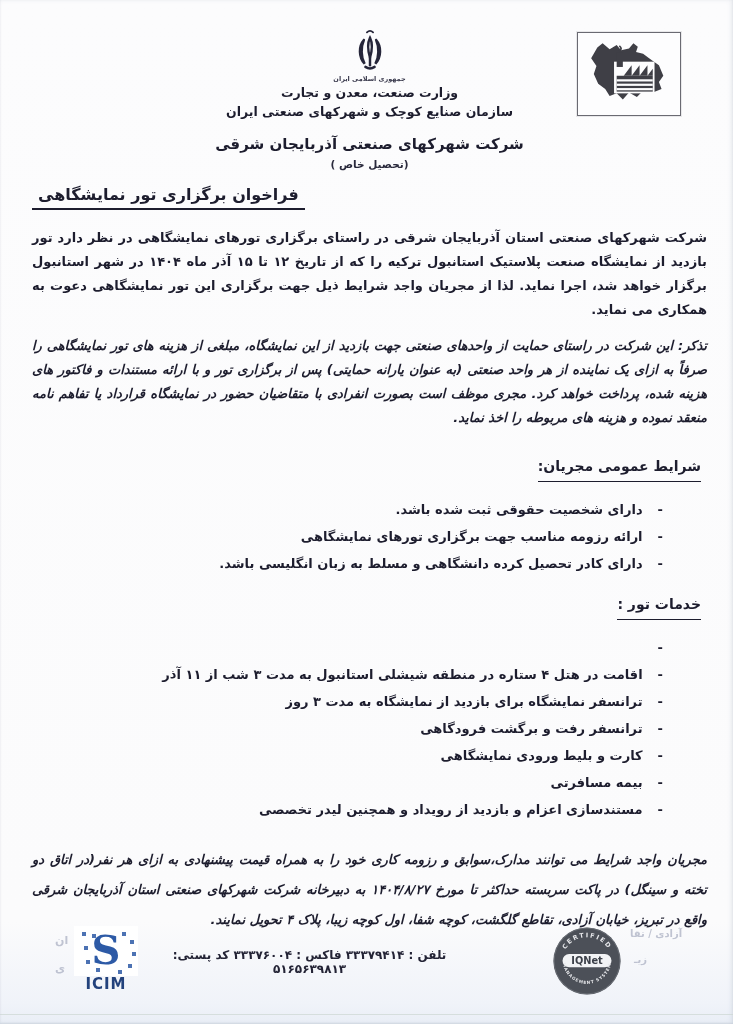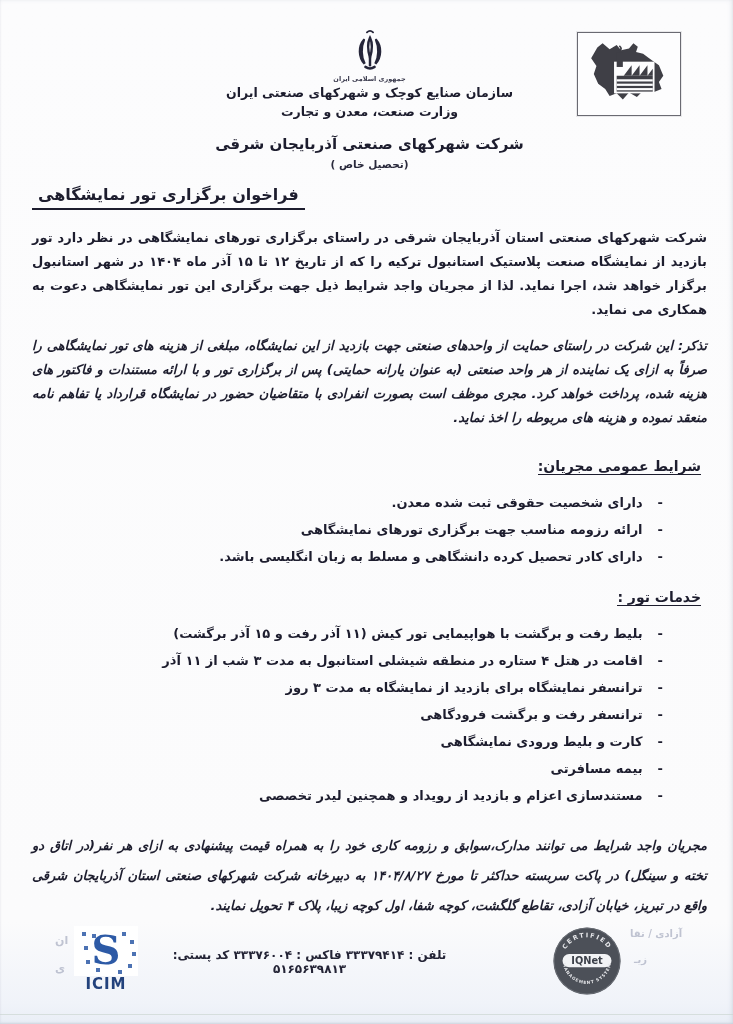--- a/index.html
+++ b/index.html
@@ -53,21 +53,21 @@
   }
   .para.intro   { margin-top:16px; }
   .para.slanted { font-style:italic; }
   .para.notice  { margin-top:12px; }
   .para.closing { margin-top:22px; line-height:30px; }
 
   
   .sec-heading { margin-top:26px; padding-right:6px; }
   .sec-heading span {
     display:inline-block; font-size:14px; font-weight:bold;
-    border-bottom:1.6px solid #1d1d2e; padding-bottom:0;
+    border-bottom:1.6px solid #1d1d2e; padding-bottom:7px;
   }
   ul.bullets { list-style:none; margin-top:14px; padding-right:44px; }
   ul.bullets li {
     display:flex; gap:15px; align-items:baseline;
     font-size:13px; font-weight:bold; line-height:27px;
   }
   ul.bullets .dash { font-weight:bold; }
 
   
   .ftr-contact {
@@ -126,59 +126,58 @@
             <path d="M30 14 C27 20 27 30 30 40 C33 30 33 20 30 14 Z"></path>
             <path d="M30 40 L30 50"></path>
             <path d="M22 17 C15 25 15 39 23 48 C18 39 18 26 22 17"></path>
             <path d="M38 17 C45 25 45 39 37 48 C42 39 42 26 38 17"></path>
             <path d="M24 52 q6 4 12 0"></path>
             <path d="M26 7 q4 -4 8 0" stroke-width="2.4"></path>
           </g>
         </svg>
         <div class="emblem-caption">جمهوری اسلامی ایران</div>
       </div>
+      <div class="h-line">وزارت صنعت، معدن و تجارت</div>
       <div class="h-line">سازمان صنایع کوچک و شهرکهای صنعتی ایران</div>
-      <div class="h-line">وزارت صنعت، معدن و تجارت</div>
       <div class="h-company">شرکت شهرکهای صنعتی آذربایجان شرقی</div>
       <div class="h-type">(تحصیل خاص )</div>
     </div>
 
     <div class="doc-title">
       <span>فراخوان برگزاری تور نمایشگاهی</span>
     </div>
 
     <p class="para intro">شرکت شهرکهای صنعتی استان آذربایجان شرقی در راستای برگزاری تورهای نمایشگاهی در نظر دارد تور بازدید از نمایشگاه صنعت پلاستیک استانبول ترکیه را که از تاریخ ۱۲ تا ۱۵ آذر ماه ۱۴۰۴ در شهر استانبول برگزار خواهد شد، اجرا نماید. لذا از مجریان واجد شرایط ذیل جهت برگزاری این تور نمایشگاهی دعوت به همکاری می نماید.</p>
 
     <p class="para notice slanted">تذکر: این شرکت در راستای حمایت از واحدهای صنعتی جهت بازدید از این نمایشگاه، مبلغی از هزینه های تور نمایشگاهی را صرفاً به ازای یک نماینده از هر واحد صنعتی (به عنوان یارانه حمایتی) پس از برگزاری تور و با ارائه مستندات و فاکتور های هزینه شده، پرداخت خواهد کرد. مجری موظف است بصورت انفرادی با متقاضیان حضور در نمایشگاه قرارداد یا تفاهم نامه منعقد نموده و هزینه های مربوطه را اخذ نماید.</p>
 
     <div class="sec-heading">
       <span>شرایط عمومی مجریان:</span>
     </div>
     <ul class="bullets">
       <li>
         <span class="dash">-</span>
-        <span>دارای شخصیت حقوقی ثبت شده معدن.</span>
+        <span>دارای شخصیت حقوقی ثبت شده باشد.</span>
       </li>
       <li>
         <span class="dash">-</span>
         <span>ارائه رزومه مناسب جهت برگزاری تورهای نمایشگاهی</span>
       </li>
       <li>
         <span class="dash">-</span>
         <span>دارای کادر تحصیل کرده دانشگاهی و مسلط به زبان انگلیسی باشد.</span>
       </li>
     </ul>
 
     <div class="sec-heading" style="margin-top:17px;">
       <span>خدمات تور :</span>
     </div>
     <ul class="bullets">
       <li>
         <span class="dash">-</span>
-        <span>بلیط رفت و برگشت با هواپیمایی تور کیش (۱۱ آذر رفت و ۱۵ آذر برگشت)</span>
       </li>
       <li>
         <span class="dash">-</span>
         <span>اقامت در هتل ۴ ستاره در منطقه شیشلی استانبول به مدت ۳ شب از ۱۱ آذر</span>
       </li>
       <li>
         <span class="dash">-</span>
         <span>ترانسفر نمایشگاه برای بازدید از نمایشگاه به مدت ۳ روز</span>
       </li>
       <li>

